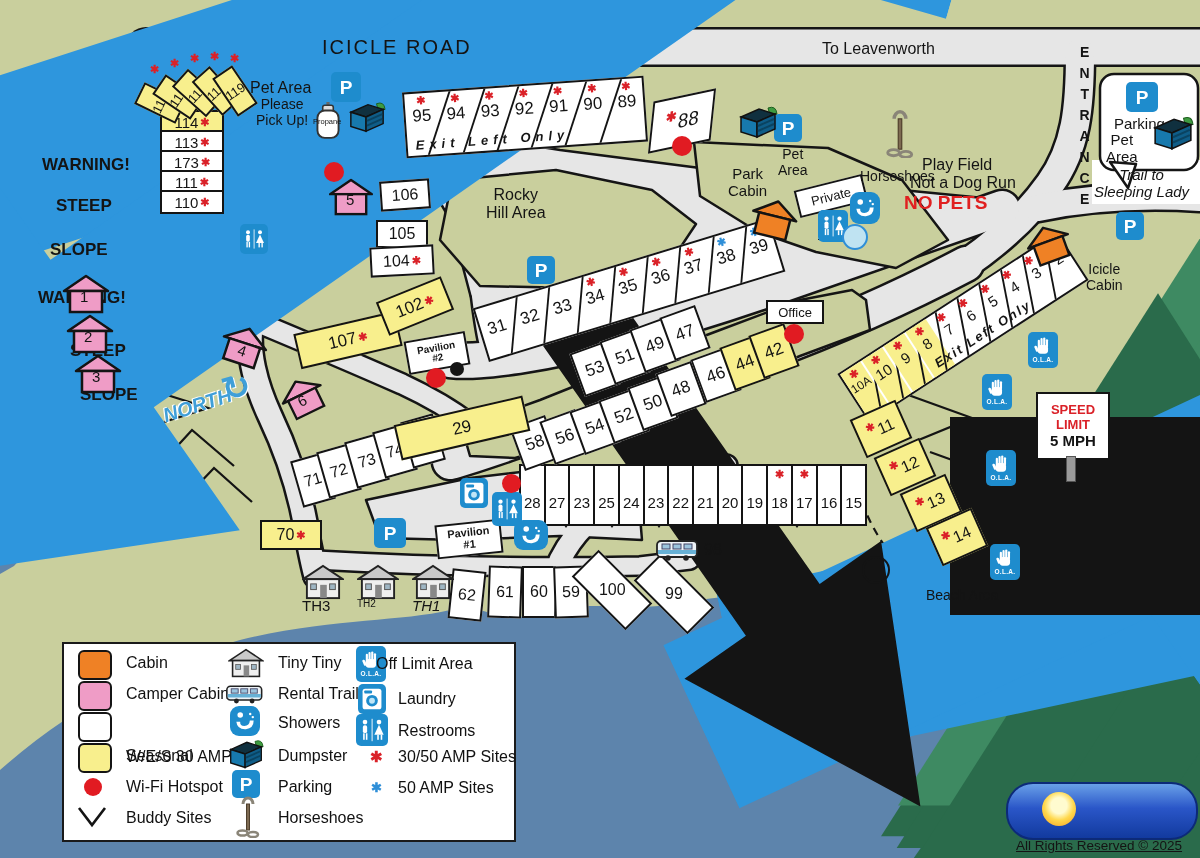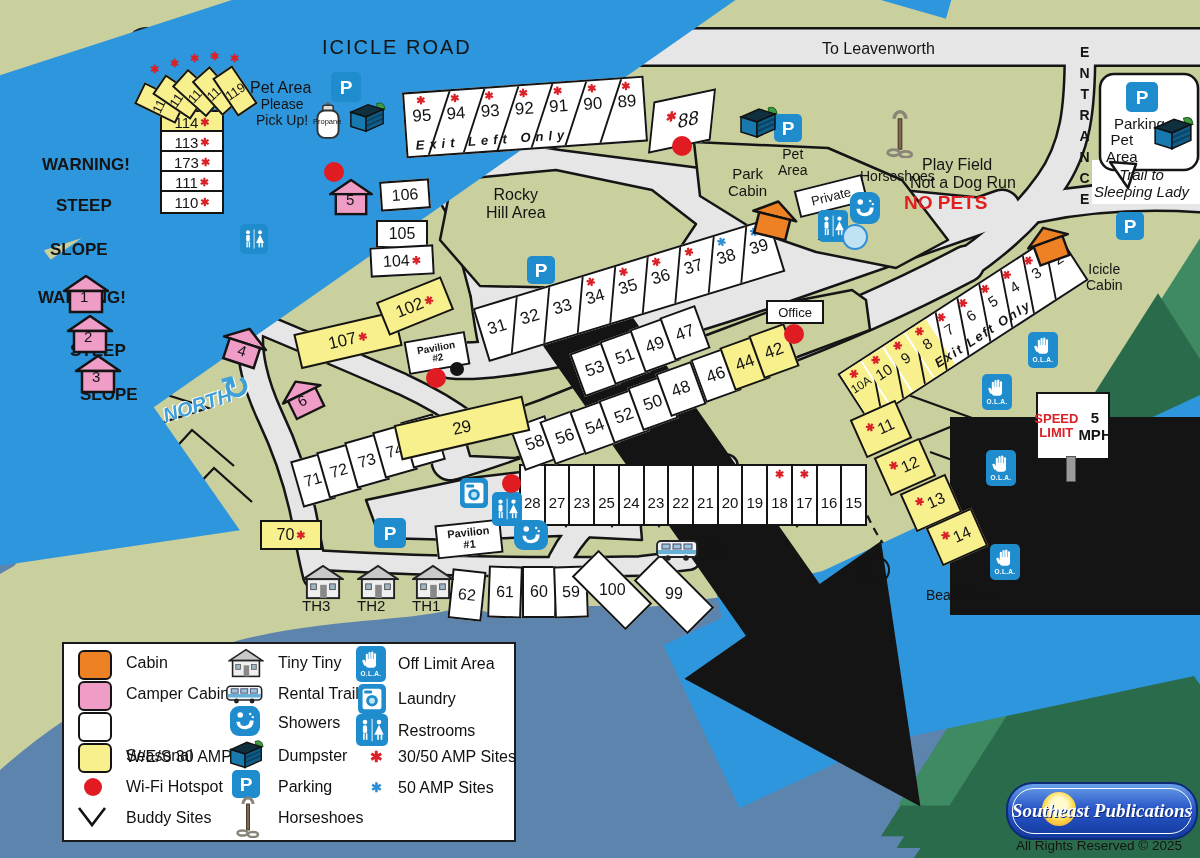--- a/index.html
+++ b/index.html
@@ -321,21 +321,21 @@
 <div class="lbl b" style="left:904px;top:192px;font-size:19px;color:#e02020;">NO PETS</div>
 <div class="whitebox" style="left:766px;top:300px;width:54px;height:20px;font-size:13px;">
       <span>Office</span>
     </div>
 <div class="lbl b i" style="left:162px;top:394px;font-size:20px;color:#3f9fd8;transform:rotate(-18deg);text-shadow:1px 1px 0 #fff,-1px -1px 0 #fff;">NORTH</div>
 <div class="lbl b" style="left:222px;top:368px;font-size:34px;color:#3f9fd8;transform:rotate(-15deg);text-shadow:1px 1px 0 #fff;">↻</div>
 <div class="whitebox" style="left:406px;top:336px;width:58px;height:30px;transform:rotate(-10deg);font-size:10px;font-weight:bold;line-height:1.05;white-space:pre-line;"><span>Pavilion
 #2</span></div>
 <div class="whitebox" style="left:436px;top:522px;width:62px;height:30px;transform:rotate(-6deg);font-size:11px;font-weight:bold;line-height:1.05;white-space:pre-line;"><span>Pavilion
 #1</span></div>
-<div class="whitebox" style="left:1036px;top:392px;width:70px;height:64px;border-width:2.5px;flex-direction:row;">
+<div class="whitebox" style="left:1036px;top:392px;width:70px;height:64px;border-width:2.5px;flex-direction:column;">
   <span class="b" style="color:#da2128;font-size:13px;white-space:pre-line;line-height:1.1;">SPEED
 LIMIT</span>
   <span class="b" style="font-size:15px;">5 MPH</span>
 </div>
 <div style="position:absolute;left:1066px;top:456px;width:8px;height:24px;background:#9a9a9a;border:1px solid #555;"></div>
 <div class="lbl" style="left:898px;top:588px;font-size:14px;margin-left:28px;">Beach Area</div>
 <div style="position:absolute;left:862px;top:556px;width:24px;height:24px;border:2.5px solid #141414;border-radius:50%;"></div>
 
 <div class="row" style="left:404px;top:84px;width:238px;height:62px;transform:rotate(-4deg);">
   <div class="cell">
@@ -732,22 +732,22 @@
 <svg class="hsvg" style="left:302px;top:564px;" width="42" height="36">
       <use href="#tiny"></use>
     </svg>
 <svg class="hsvg" style="left:357px;top:564px;" width="42" height="36">
       <use href="#tiny"></use>
     </svg>
 <svg class="hsvg" style="left:412px;top:564px;" width="42" height="36">
       <use href="#tiny"></use>
     </svg>
 <div class="lbl" style="left:302px;top:598px;font-size:15px;">TH3</div>
-<div class="lbl" style="left:357px;top:598px;font-size:15px;text-align:center;">TH2</div>
-<div class="lbl" style="left:412px;top:598px;font-size:15px;">TH1</div>
+<div class="lbl" style="left:357px;top:598px;font-size:10px;text-align:center;">TH2</div>
+<div class="lbl" style="left:412px;top:598px;font-size:15px;font-style:italic;">TH1</div>
 
 <div class="bic" style="left:331px;top:72px;width:30px;height:30px;">
       <span class="plet">P</span>
     </div>
 <div class="bic" style="left:774px;top:114px;width:28px;height:28px;">
       <span class="plet">P</span>
     </div>
 <div class="bic" style="left:1126px;top:82px;width:32px;height:30px;">
       <span class="plet">P</span>
     </div>
@@ -895,27 +895,24 @@
         <use href="#wsh"></use>
       </svg>
     </div>
 <div class="bic" style="left:356px;top:714px;width:32px;height:32px;">
       <svg width="28" height="28" viewBox="0 0 30 30">
         <use href="#rest"></use>
       </svg>
     </div>
 <b class="st sr" style="position:absolute;left:370px;top:749px;font-size:15px;">✱</b>
 <b class="st sb" style="position:absolute;left:371px;top:781px;font-size:13px;">✱</b>
-<div class="lg-label" style="left:398px;top:655px;text-align:center;">Off Limit Area</div>
+<div class="lg-label" style="left:376px;top:655px;text-align:center;">Off Limit Area</div>
 <div class="lg-label" style="left:398px;top:690px;">Laundry</div>
 <div class="lg-label" style="left:398px;top:722px;">Restrooms</div>
 <div class="lg-label" style="left:398px;top:748px;">30/50 AMP Sites</div>
 <div class="lg-label" style="left:398px;top:779px;">50 AMP Sites</div>
 
 <div class="logo">
   <div class="sun"></div>
-  <div class="inner">
-    <span class="brand">Southeast Publications</span>
-  </div>
 </div>
-<div class="lbl" style="left:1016px;top:838px;font-size:13.5px;">All Rights Reserved © 2025</div>
+<div class="lbl" style="left:1016px;top:838px;font-size:13.5px;text-decoration:underline;">All Rights Reserved © 2025</div>
 
 </div>
 
 </body></html>

